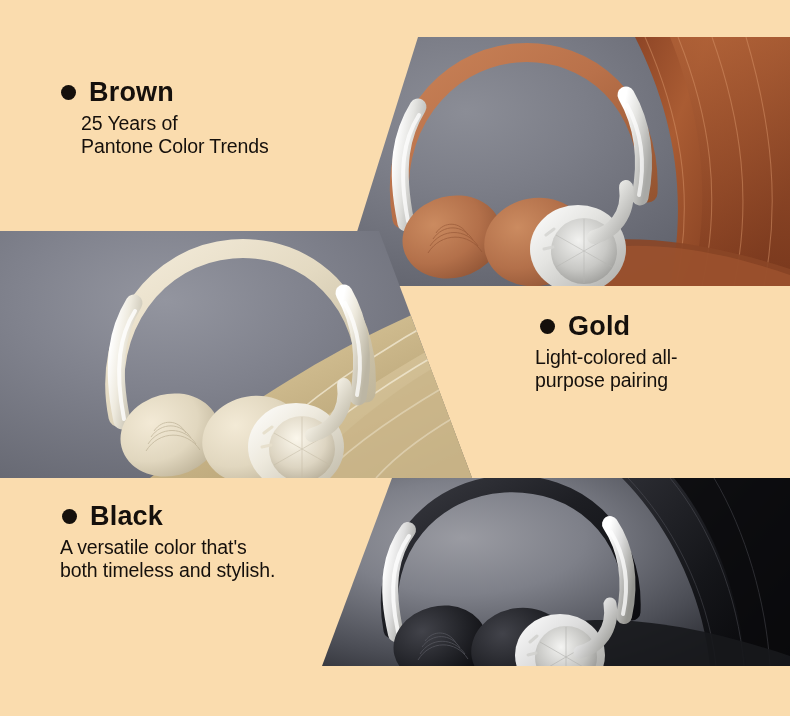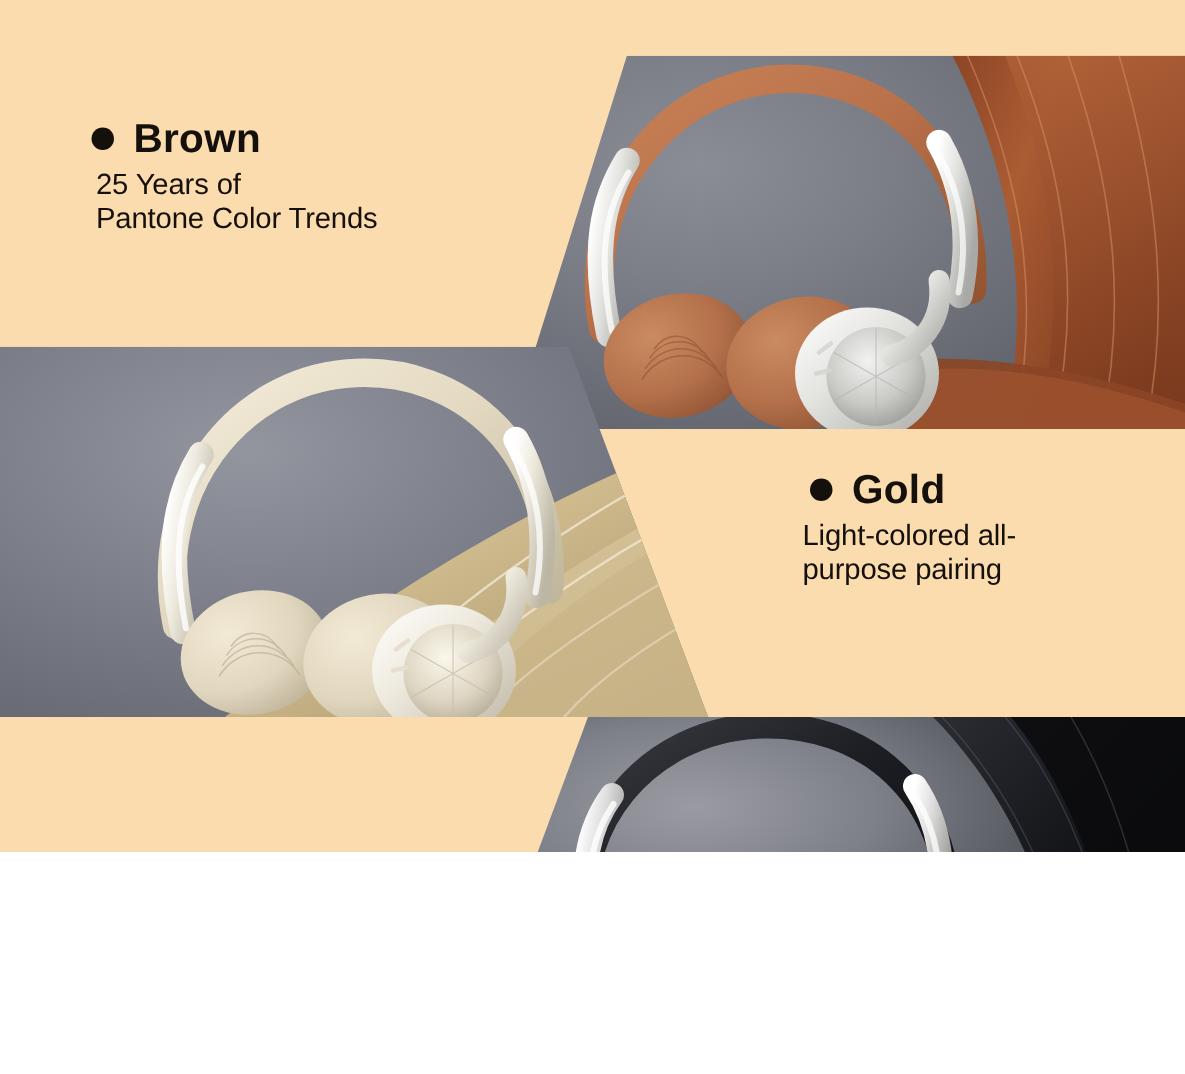--- a/index.html
+++ b/index.html
@@ -8,21 +8,21 @@
   }
   body {
     width: 790px;
     height: 716px;
     overflow: hidden;
     font-family: "Liberation Sans", sans-serif;
   }
   #infographic {
     position: relative;
     width: 790px;
-    height: 568px;
+    height: 716px;
     background: #fadcae;
     overflow: hidden;
   }
 
   
   .panel {
     position: absolute;
     overflow: hidden;
   }
   .panel .scene {
@@ -108,21 +108,21 @@
   .label-sub {
     font-size: 19.5px;
     line-height: 1.18;
     font-weight: 400;
     white-space: pre-line;
     letter-spacing: -0.1px;
   }
 
   #label-brown { left: 61px; top: 79px; }
   #label-brown .label-head { margin-left: 0; }
-  #label-brown .label-sub { margin-left: 3px; }
+  #label-brown .label-sub { margin-left: 20px; }
 
   #label-gold  { left: 540px; top: 313px; }
   #label-gold  .label-sub { margin-left: -5px; }
 
   #label-black { left: 62px; top: 503px; }
   #label-black .label-sub { margin-left: -2px; }
 </style>
 </head>
 <body>
 
@@ -390,14 +390,22 @@
 
   <div class="label-block" id="label-gold">
     <div class="label-head">
       <span class="bullet"></span>
       <span class="label-title">Gold</span>
     </div>
     <div class="label-sub">Light-colored all-
 purpose pairing</div>
   </div>
 
+  <div class="label-block" id="label-black">
+    <div class="label-head">
+      <span class="bullet"></span>
+      <span class="label-title">Black</span>
+    </div>
+    <div class="label-sub">A versatile color that's
+both timeless and stylish.</div>
+  </div>
 
 </div>
 
 </body></html>

